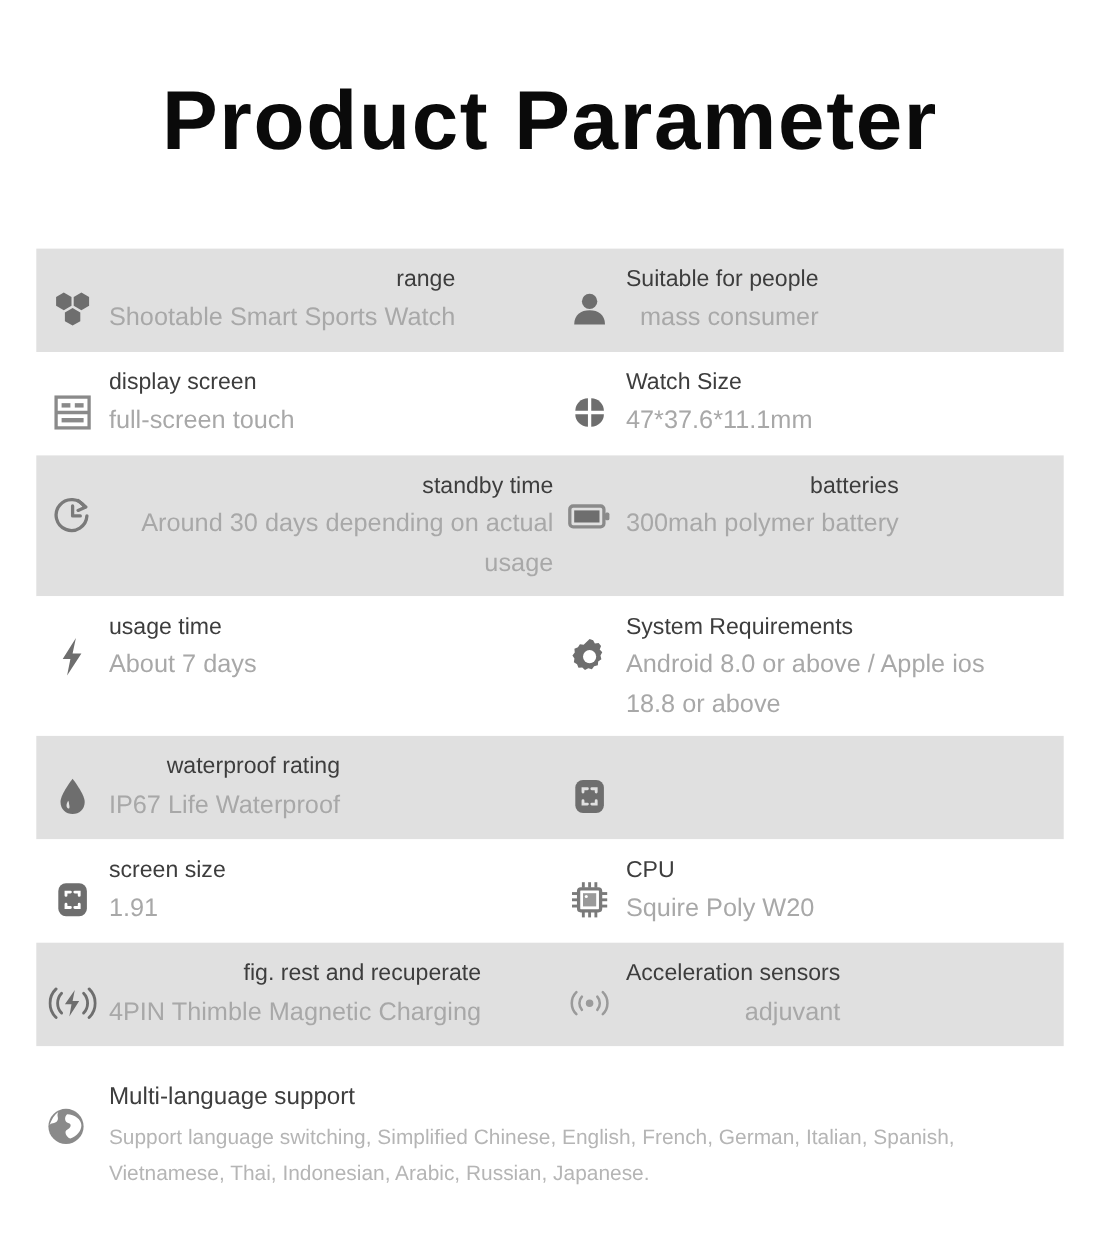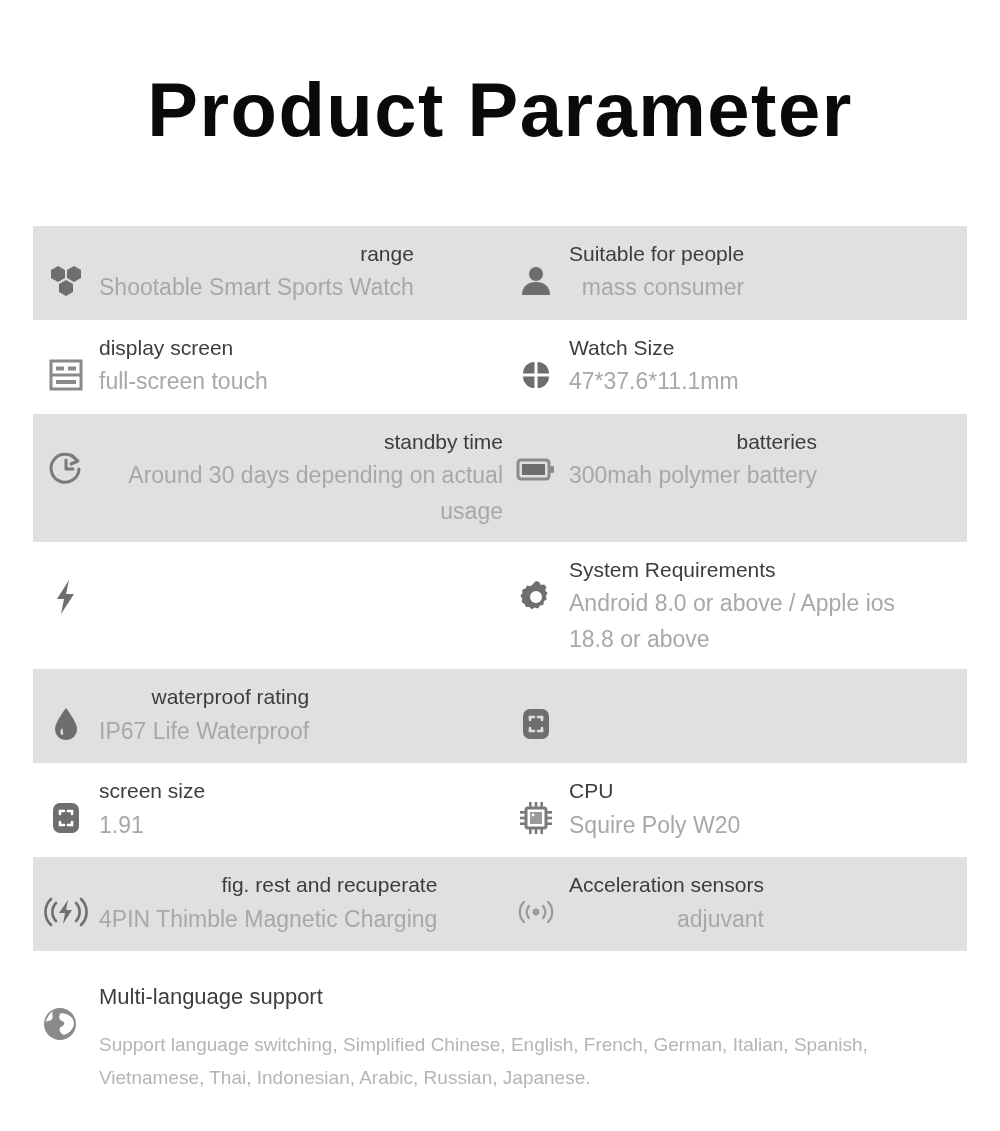--- a/index.html
+++ b/index.html
@@ -113,21 +113,21 @@
   }
   .lang-title {
     font-size: 22px;
     color: #3d3d3d;
     line-height: 1.3;
   }
   .lang-desc {
     font-size: 19px;
     color: #b5b5b5;
     line-height: 1.75;
-    margin-top: 16px;
+    margin-top: 6px;
     max-width: 860px;
   }
   .lang-block .icon-box { margin-top: 14px; }
 </style>
 </head>
 <body>
 
 <div class="page">
 
   <div class="title">Product Parameter</div>
@@ -222,20 +222,24 @@
         </div>
       </div>
     </div>
 
     <div class="spec-row">
       <div class="spec-cell left mid">
         <div class="icon-box">
           <svg width="30" height="40" viewBox="0 0 30 40">
             <polygon points="18,3 6,22 13,22 10,37 23,17 15,17" fill="#6e6e6e"></polygon>
           </svg>
+        </div>
+        <div class="cell-text">
+          <div class="cell-title">usage time</div>
+          <div class="cell-value">About 7 days</div>
         </div>
       </div>
       <div class="spec-cell right mid">
         <div class="icon-box">
           <svg width="38" height="38" viewBox="0 0 38 38">
             <path d="M19 3 l3.2 1 1.6 3.1 3.4-.5 2.2 2.6 -1.2 3.2 2.3 2.6 -1.6 3 .8 3.4 -2.9 1.9 -.3 3.4 -3.4 .9 -2 2.8 -3.3-.9 -3 1.7 -2.5-2.3 -3.4 .2 -1.3-3.2 -2.9-1.8 .5-3.4 -1.8-2.9 2.1-2.7 -.3-3.4 3.2-1.2 1.8-2.9 3.4 .6 Z" fill="#6e6e6e"></path>
             <circle cx="19" cy="19" r="6" fill="#ffffff"></circle>
           </svg>
         </div>
         <div class="cell-text">

